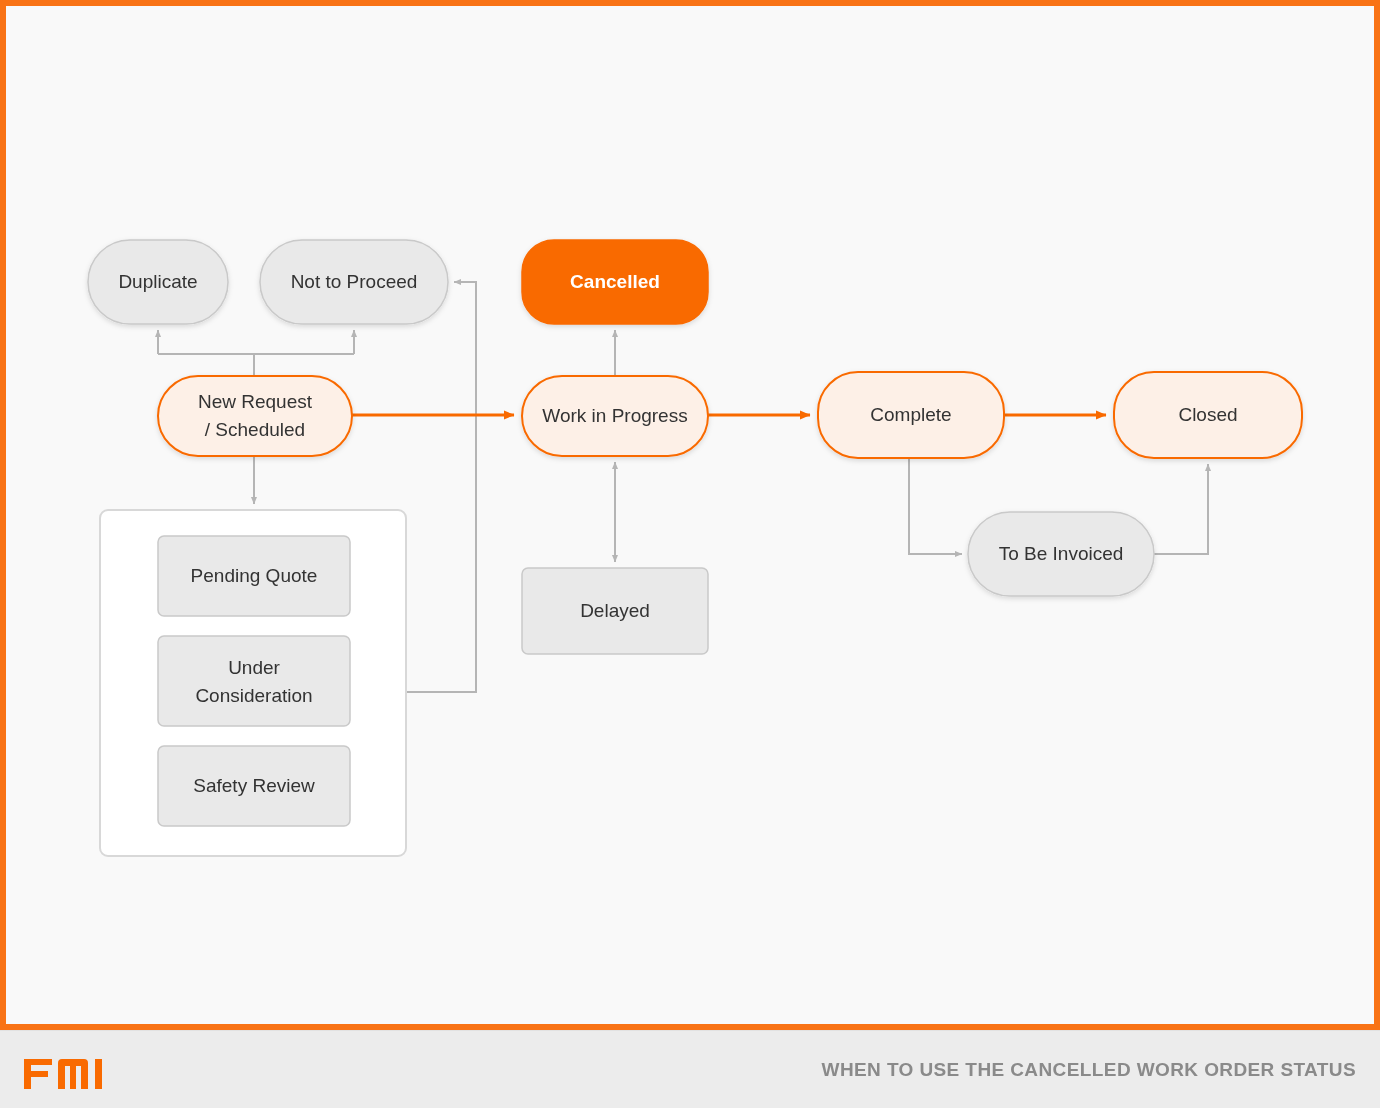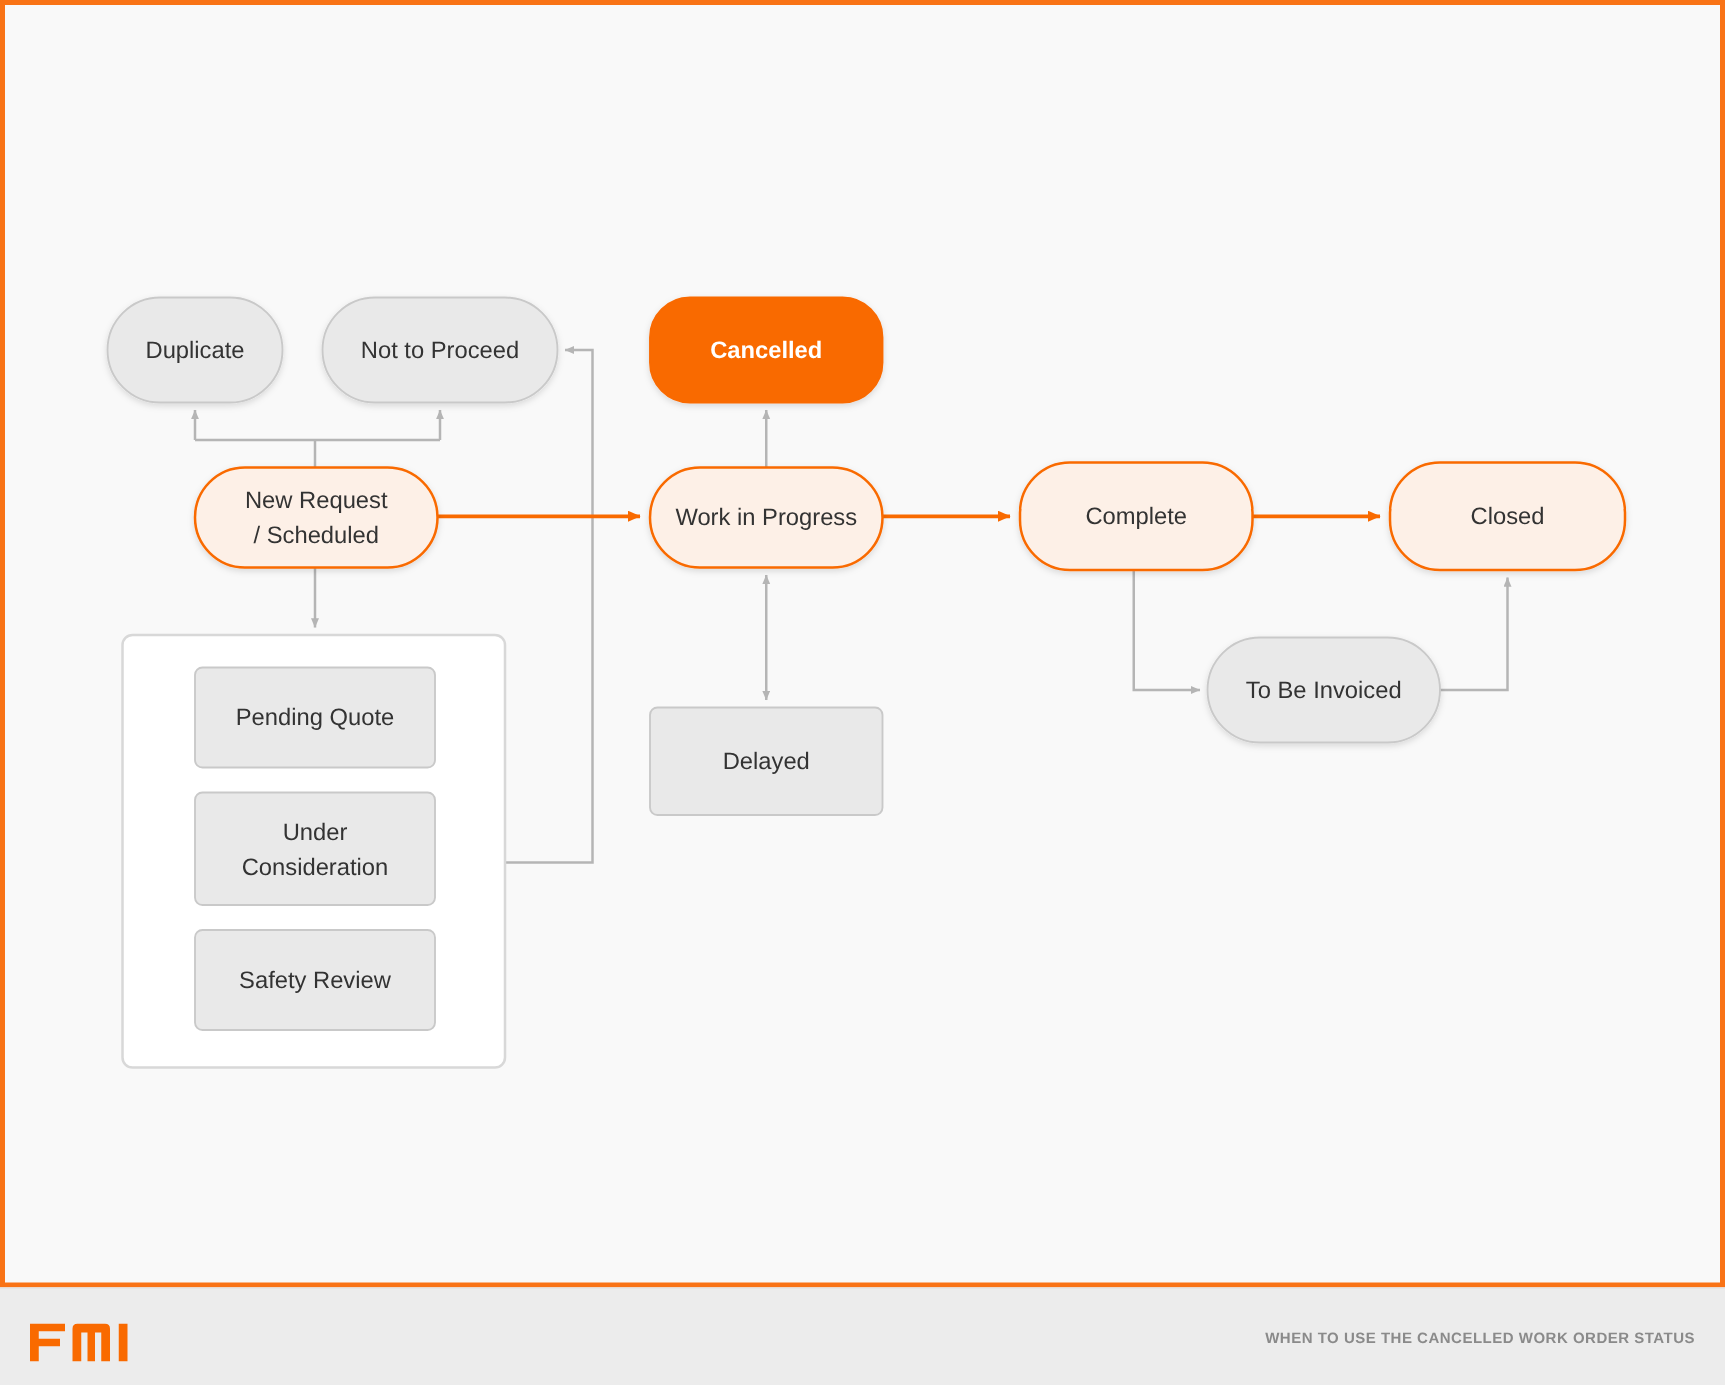--- a/index.html
+++ b/index.html
@@ -11,21 +11,21 @@
   }
   #page{
     position:relative;
     width:1380px;height:1108px;
     background:#f2f2f2;
   }
   #canvas{
     position:absolute;left:0;top:0;
     width:1380px;height:1030px;
     background:#f9f9f9;
-    border:4px solid #f97316;
+    border:6px solid #f97316;
     box-sizing:border-box;
   }
   #diagram{position:absolute;left:0;top:0;width:1380px;height:1030px;display:block;}
 
   .node-label{
     font-family:"Liberation Sans","DejaVu Sans",sans-serif;
     font-size:19px;
     fill:#333333;
     text-anchor:middle;
     dominant-baseline:middle;
@@ -41,21 +41,21 @@
     box-sizing:border-box;
   }
   #logo{
     position:absolute;left:22px;top:19px;
     height:42px;
     display:flex;align-items:center;
   }
   #caption{
     position:absolute;right:24px;top:0;height:78px;
     display:flex;align-items:center;
-    font-size:12px;
+    font-size:19px;
     font-weight:bold;
     letter-spacing:0.4px;
     color:#8a8a8a;
     white-space:nowrap;
   }
 </style>
 </head>
 <body>
 
 <div id="page">

